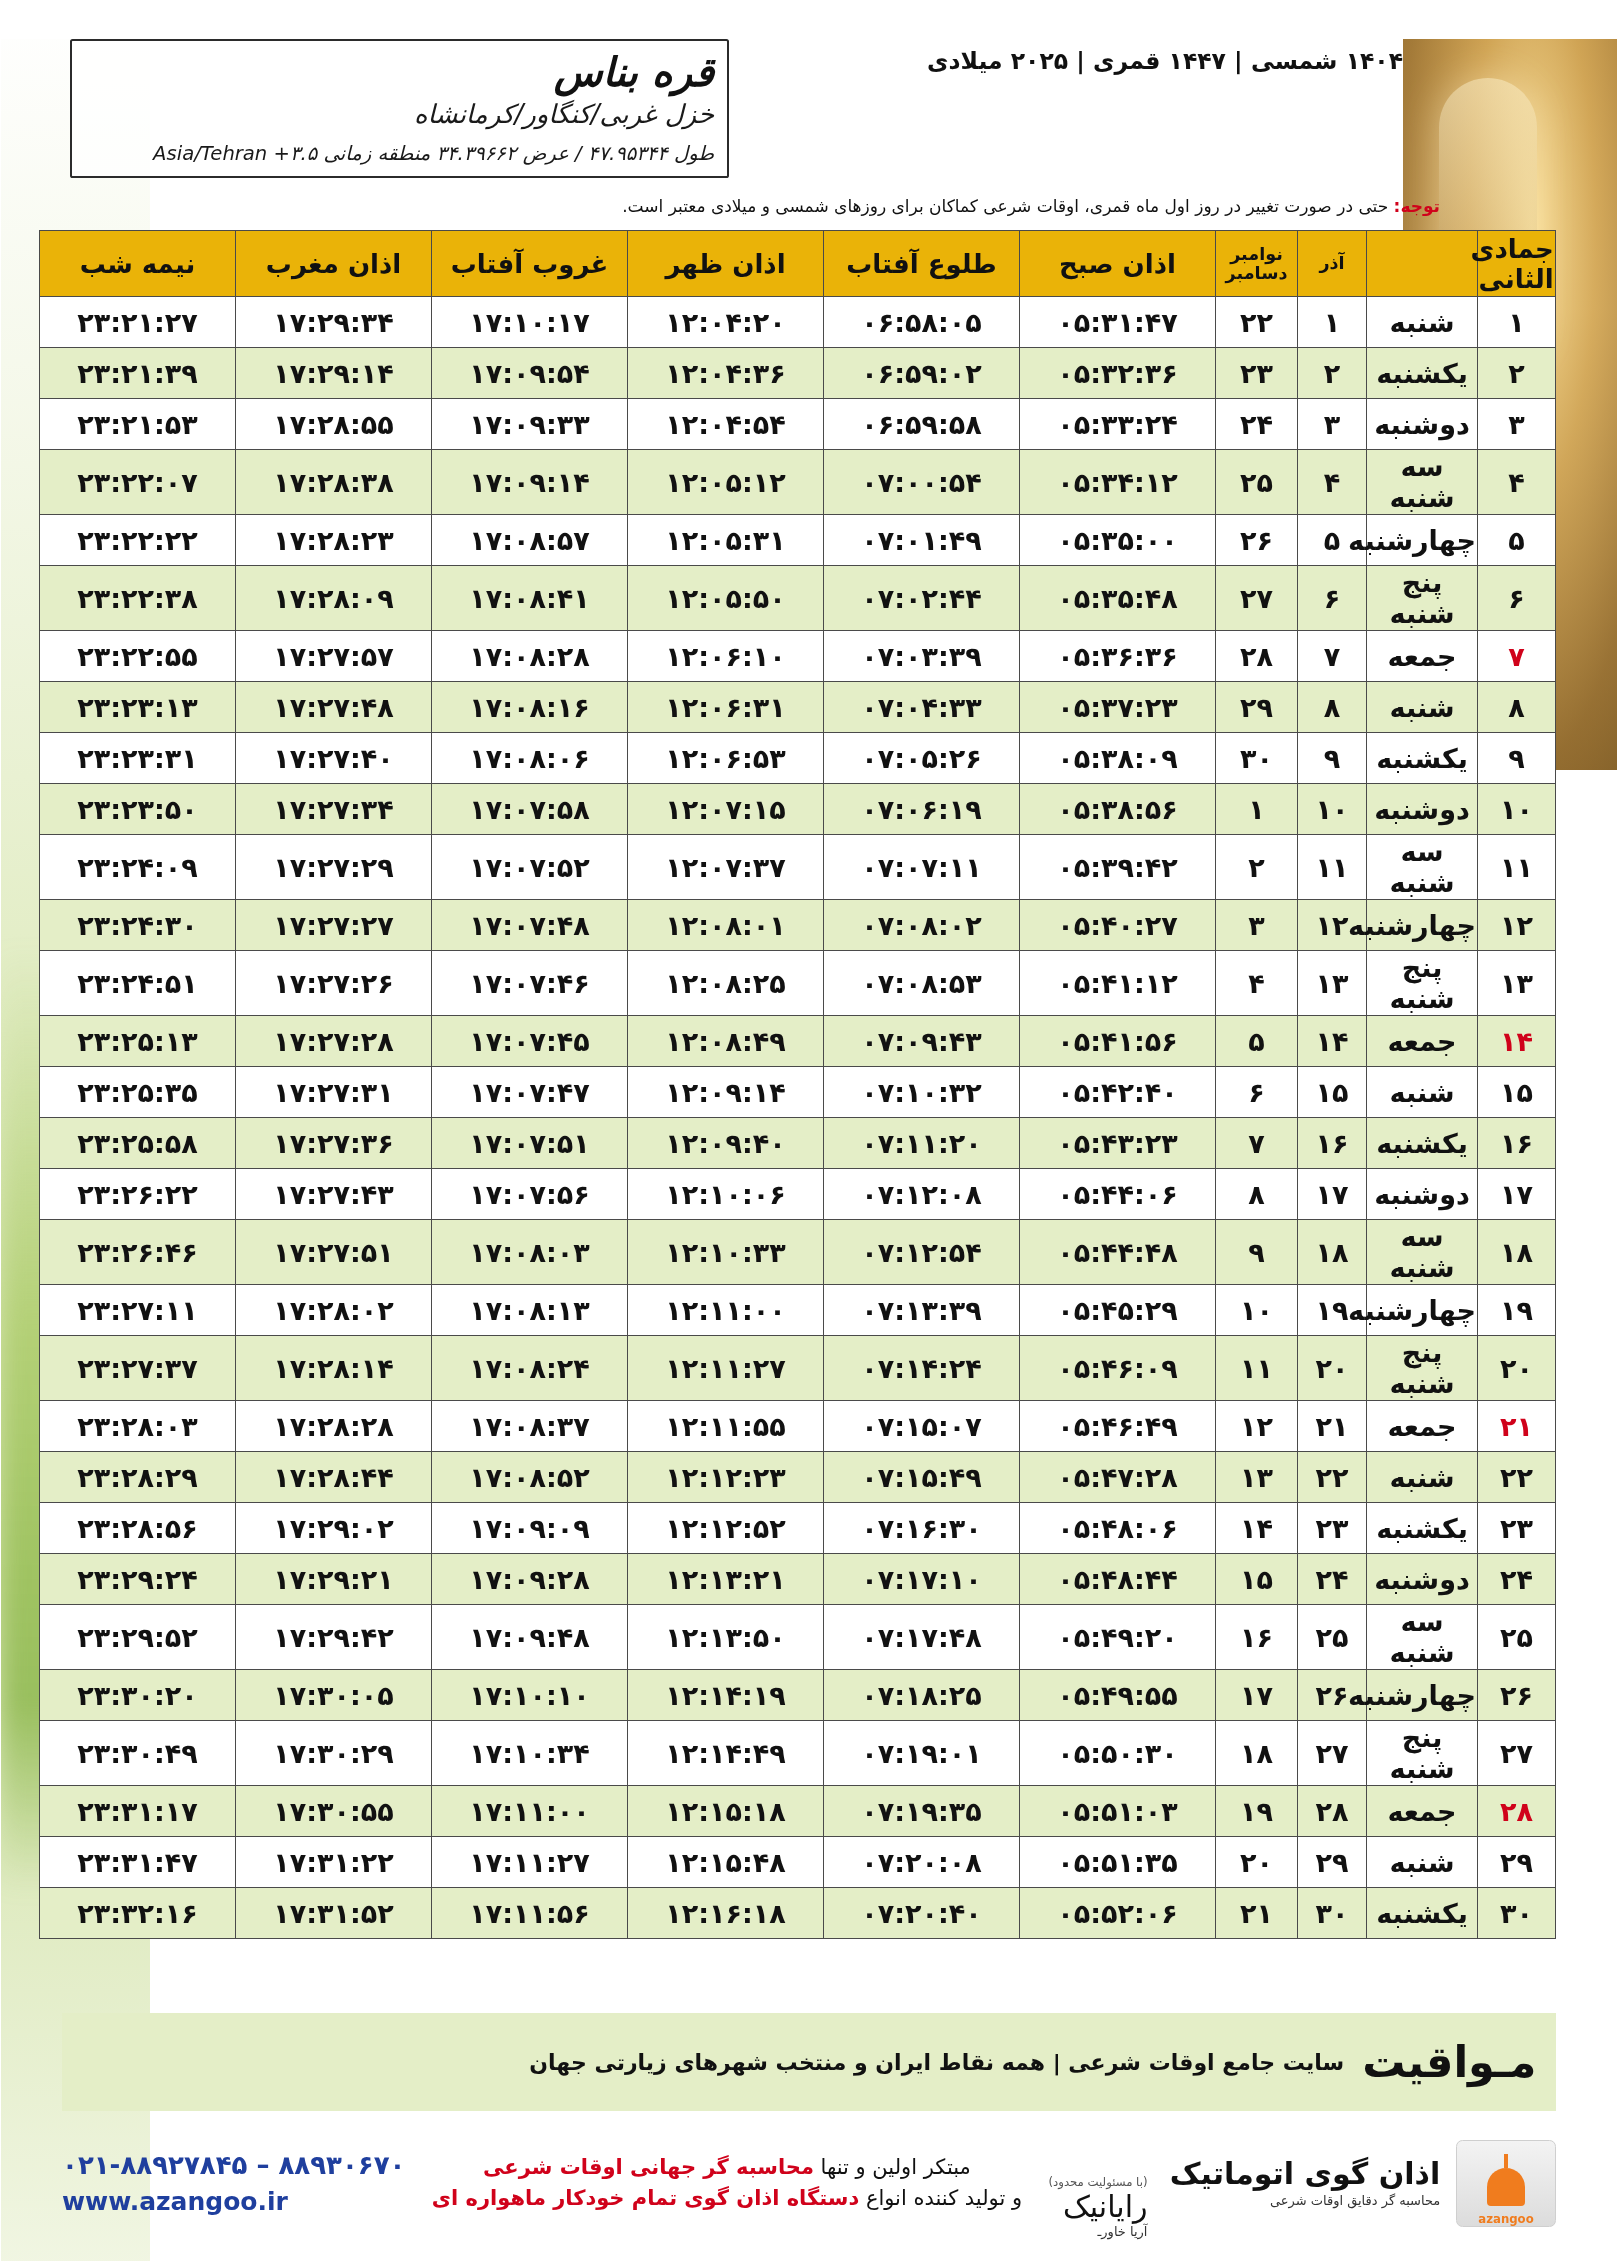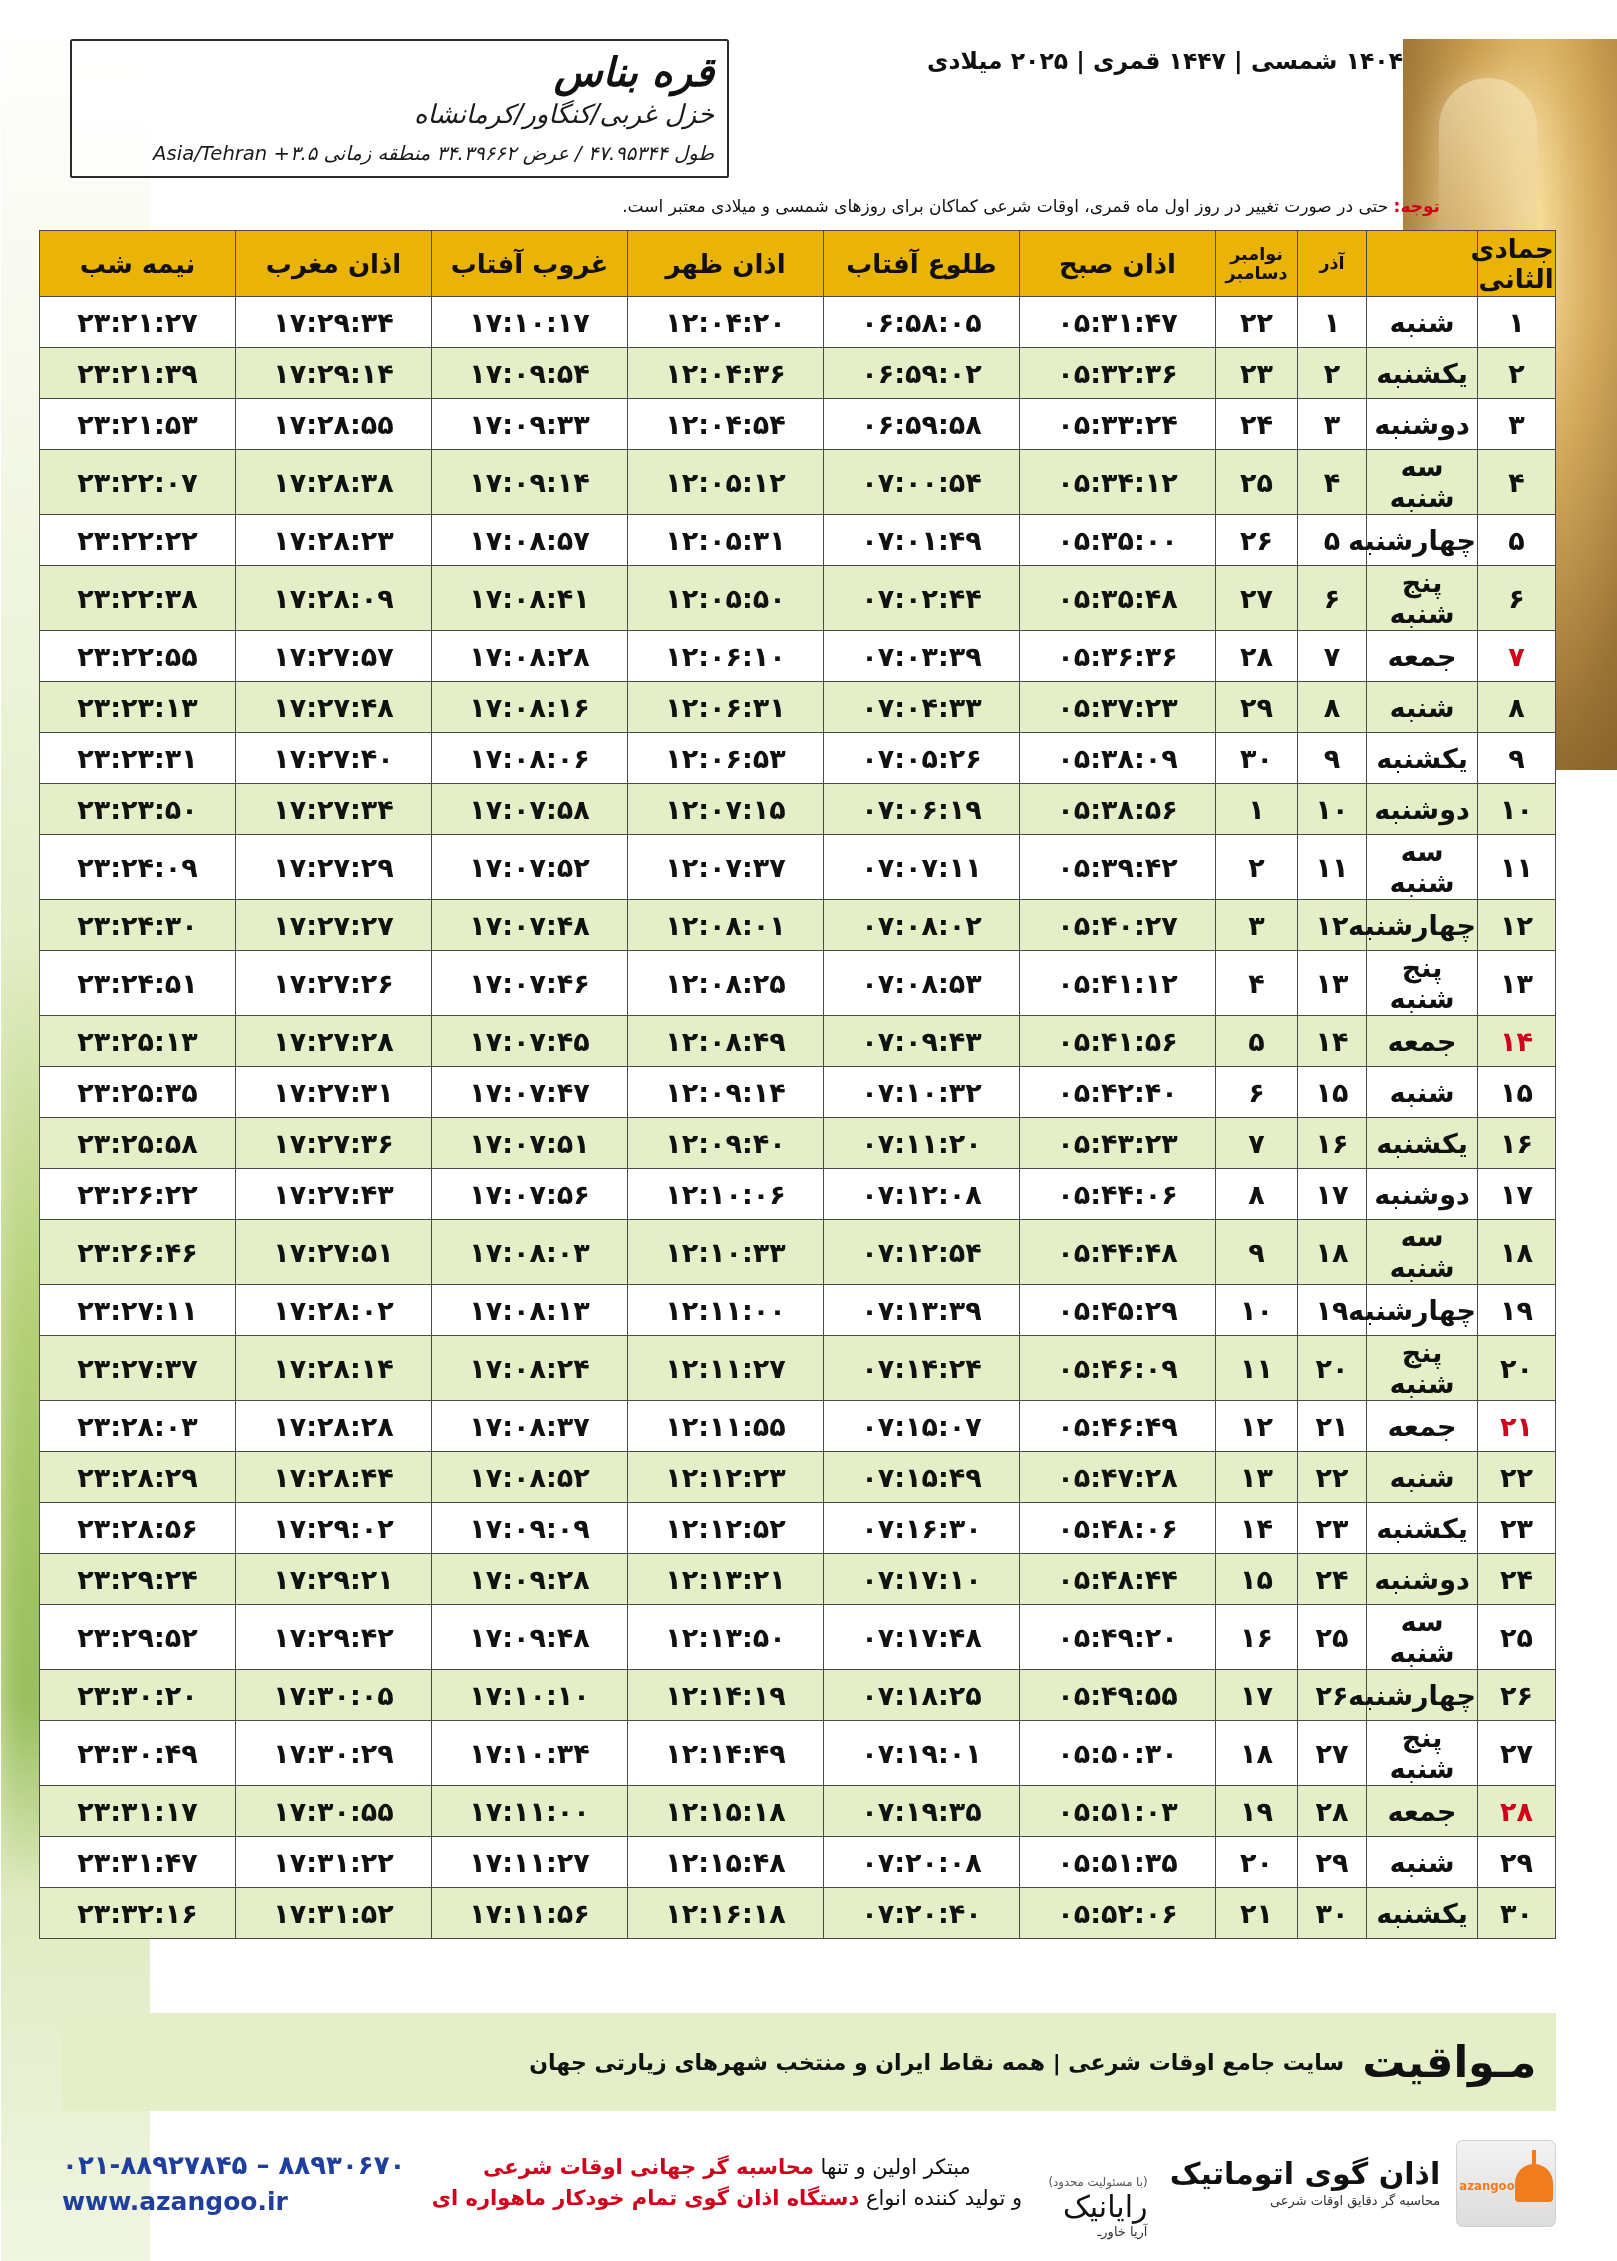--- a/index.html
+++ b/index.html
@@ -255,23 +255,23 @@
     align-items: center;
     gap: 15.7px;
   }
   .logo-azangoo {
     width: 98px; height: 85px;
     background: linear-gradient(180deg,#f3f3f3,#dcdcdc);
     border: 1.3px solid #cfcfcf;
     border-radius: 6.5px;
     position: relative;
     display: flex;
-    flex-direction: row;
+    flex-direction: column;
     align-items: center;
-    justify-content: center;
+    justify-content: flex-end;
   }
   .logo-azangoo .dome {
     width: 38px; height: 38px;
     background: #f07c1e;
     border-radius: 50% 50% 3.9px 3.9px;
     position: relative;
   }
   .logo-azangoo .dome::after {
     content: "";
     position: absolute;

